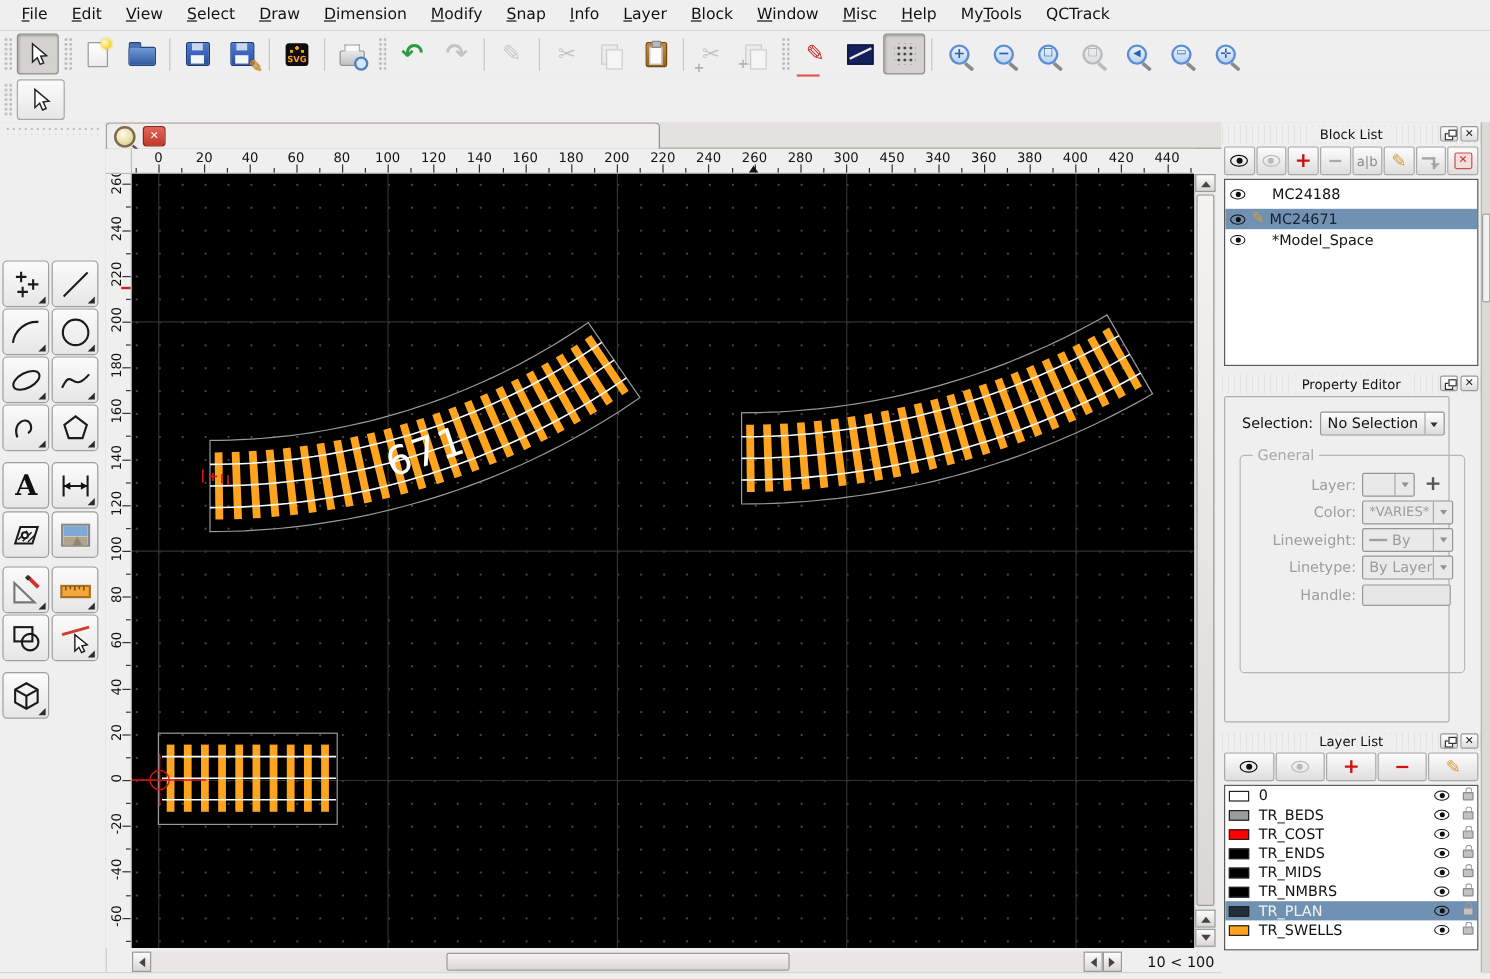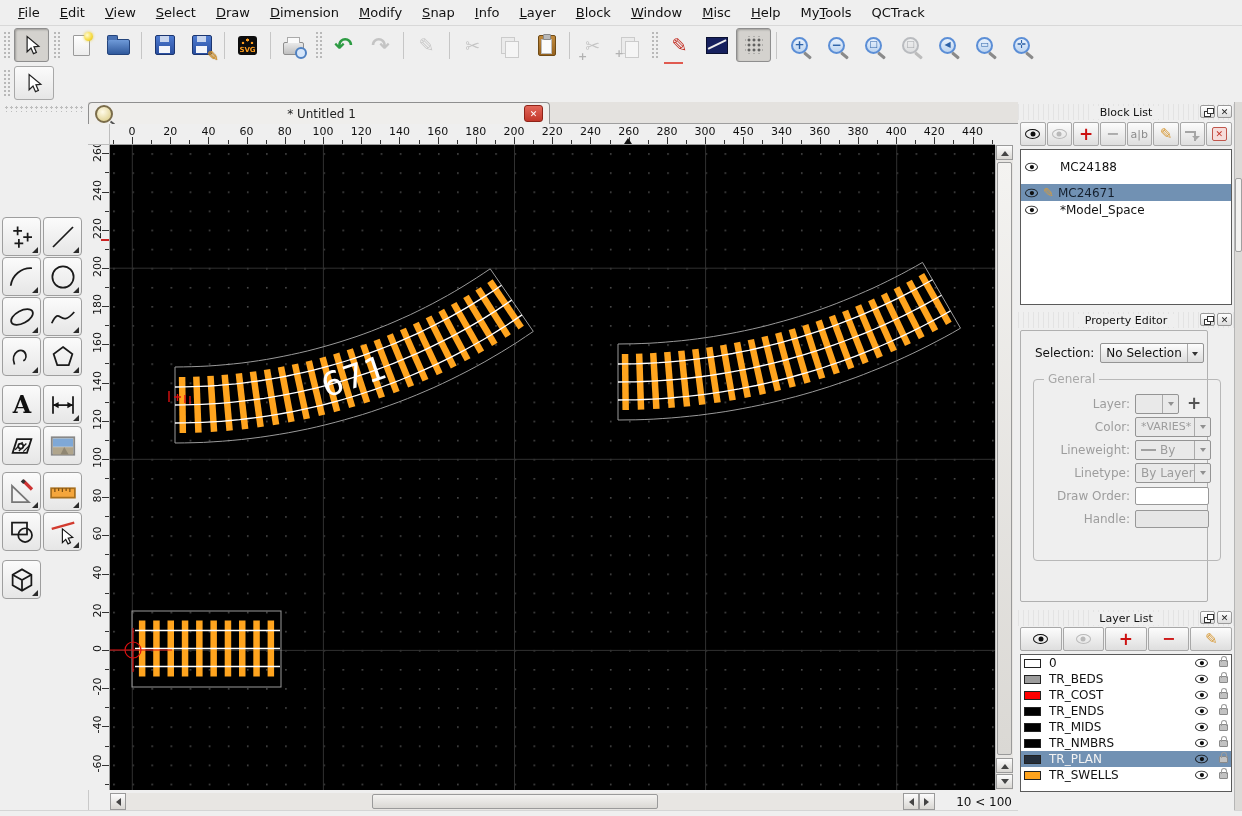--- a/index.html
+++ b/index.html
@@ -381,21 +381,20 @@
         <svg viewBox="0 0 24 24" width="30" height="30" fill="none" stroke="#1a1a1a" stroke-width="1.4">
           <path d="M12 3.5 19.5 7.8v8.4L12 20.5 4.5 16.2V7.8Z"></path>
           <path d="M4.5 7.8 12 12l7.5-4.2M12 12v8.5"></path>
         </svg>
       </div>
     </div>
 
   <div id="tabbar">
     <div id="tab">
       <span class="ticon"></span>
-      <span class="ttitle">* Untitled 1</span>
       <span class="tclose">✕</span>
     </div>
   </div>
   <div id="ruler-corner"></div>
   <div id="ruler-h">
       <div class="htick" style="left: 2.896px; height: 4px;"></div>
       <div class="htick" style="left: 22px; height: 7px;"></div>
       <div class="htick" style="left: 41.104px; height: 4px;"></div>
       <div class="htick" style="left: 60.208px; height: 7px;"></div>
       <div class="htick" style="left: 79.312px; height: 4px;"></div>
@@ -683,21 +682,21 @@
           <span class="glyph-edit">✎</span>
         </div>
         <div class="pbtn">
           <span class="insarr"></span>
         </div>
         <div class="pbtn">
           <span class="delbox">✕</span>
         </div>
       </div>
     <div class="listbox" id="blocklist" style="top:47px;height:156px;">
-        <div class="lrow" style="height: 34px;">
+        <div class="lrow" style="height: 24px;">
           <span class="eyeic" style="transform:scale(.85);margin-right:4px;"></span>
           <span style="width:17px;display:inline-block;"></span>
           <span>MC24188</span>
         </div>
         <div class="lrow sel" style="height: 17px;">
           <span class="eyeic" style="transform:scale(.85);margin-right:4px;"></span>
           <span class="glyph-edit" style="font-size:13px;margin-right:4px;">✎</span>
           <span style="color:#15202e;">MC24671</span>
         </div>
         <div class="lrow" style="height: 17px;">
@@ -748,24 +747,20 @@
             </span>
           </div>
           <div class="prow">
             <span class="plabel">Linetype:</span>
             <span class="dd dis" style="width:76px;">
               <span class="ddval">By Layer</span>
               <span class="ddarr"></span>
             </span>
           </div>
           <div class="prow">
-            <span class="plabel">Draw Order:</span>
-            <span class="pinp"></span>
-          </div>
-          <div class="prow">
             <span class="plabel">Handle:</span>
             <span class="pinp dis"></span>
           </div>
         </div>
       </div>
     </div>
 
     <div class="ptitle" style="top:508px;">
       <span class="plbl">Layer List</span>
       <span class="btns">

